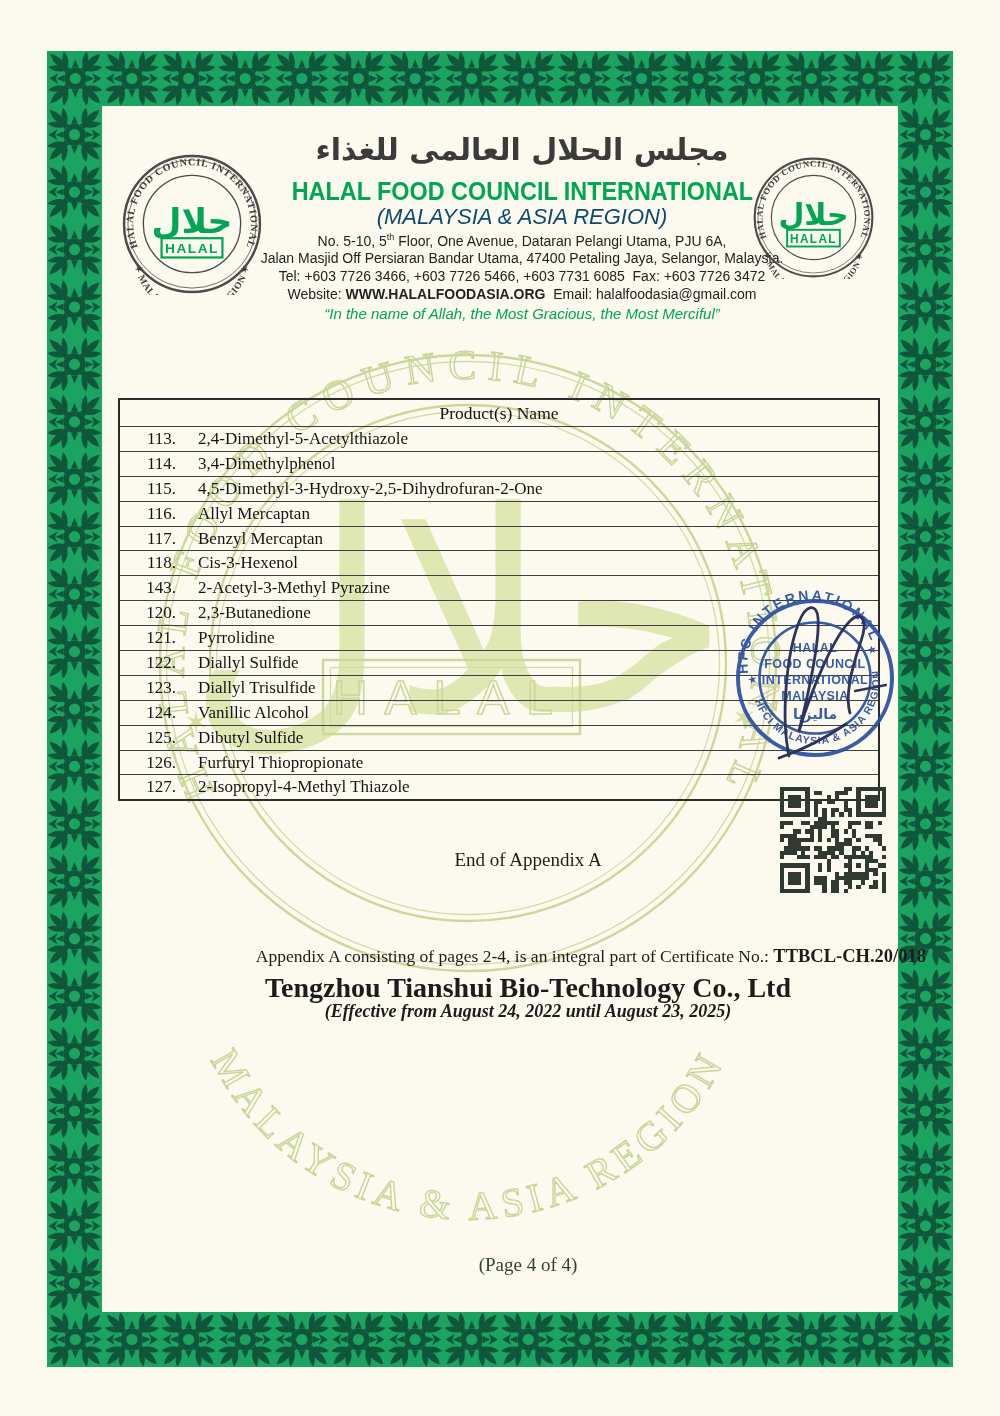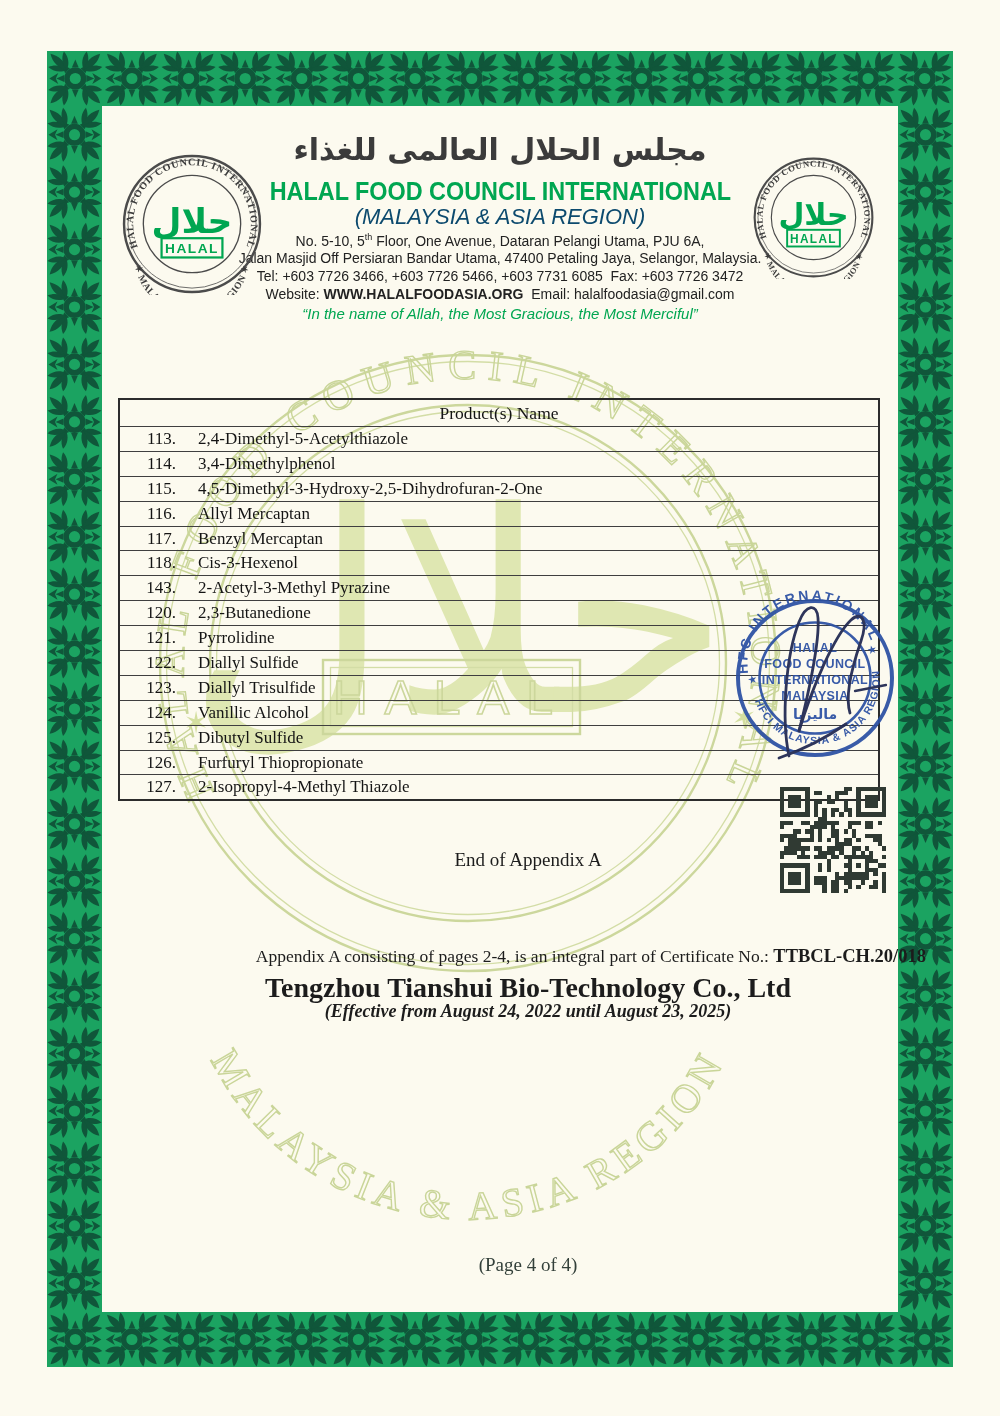--- a/index.html
+++ b/index.html
@@ -1,21 +1,21 @@
 <!DOCTYPE html>
 <html><head>
 <meta charset="utf-8">
 <style>
   html,body{margin:0;padding:0;background:#fdfdf6;}
   .page{position:relative;width:1000px;height:1416px;background:#fcfaef;overflow:hidden;
         font-family:"Liberation Serif","DejaVu Serif",serif;color:#1f1f1f;}
   .overlay{position:absolute;left:0;top:0;width:1000px;height:1416px;pointer-events:none;}
 
   
-  .hline{position:absolute;left:102px;width:796px;text-align:center;white-space:pre-wrap;}
+  .hline{position:absolute;left:102px;width:796px;text-align:center;white-space:pre-wrap;padding-left:22px;}
   .arabic-title{top:132px;font:700 30px "DejaVu Sans",sans-serif;color:#3b3b3b;}
   .org-name{top:176px;font:700 26px "Liberation Sans",sans-serif;color:#00a651;letter-spacing:0;}
   .org-name>span{display:inline-block;transform:scaleX(.9);transform-origin:center;}
   .org-region{top:204px;font:italic 400 22px "Liberation Sans",sans-serif;color:#0c4a6e;}
   .addr{top:232px;font:400 14px "Liberation Sans",sans-serif;color:#222;}
   .addr2{top:250px;}
   .tel{top:268px;}
   .web{top:286px;}
   .web b{font-weight:700;}
   sup{font-size:9px;}

